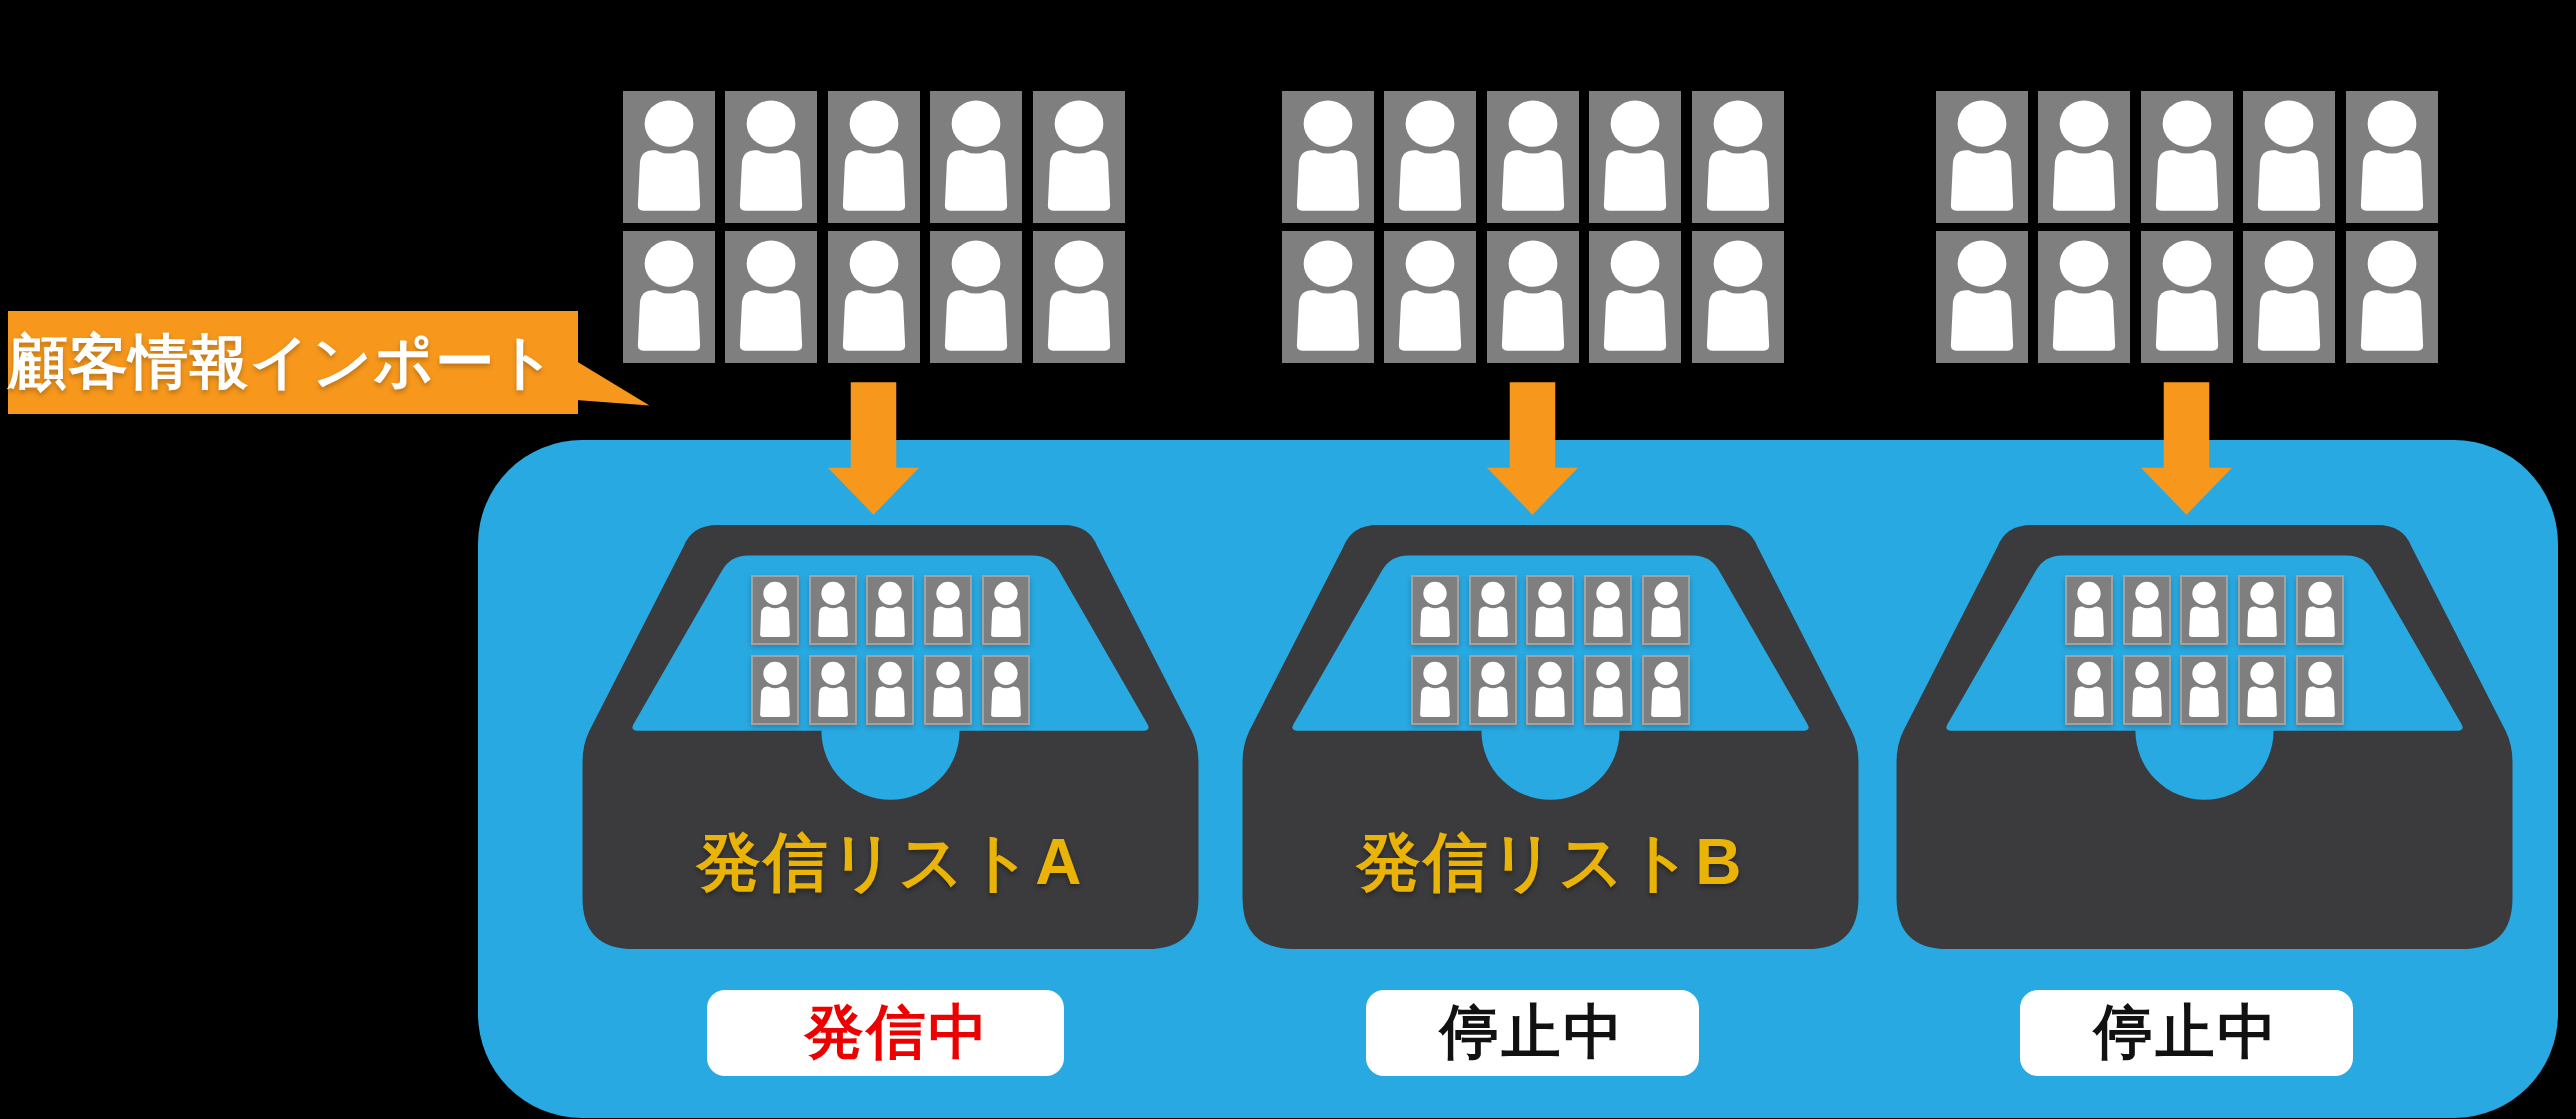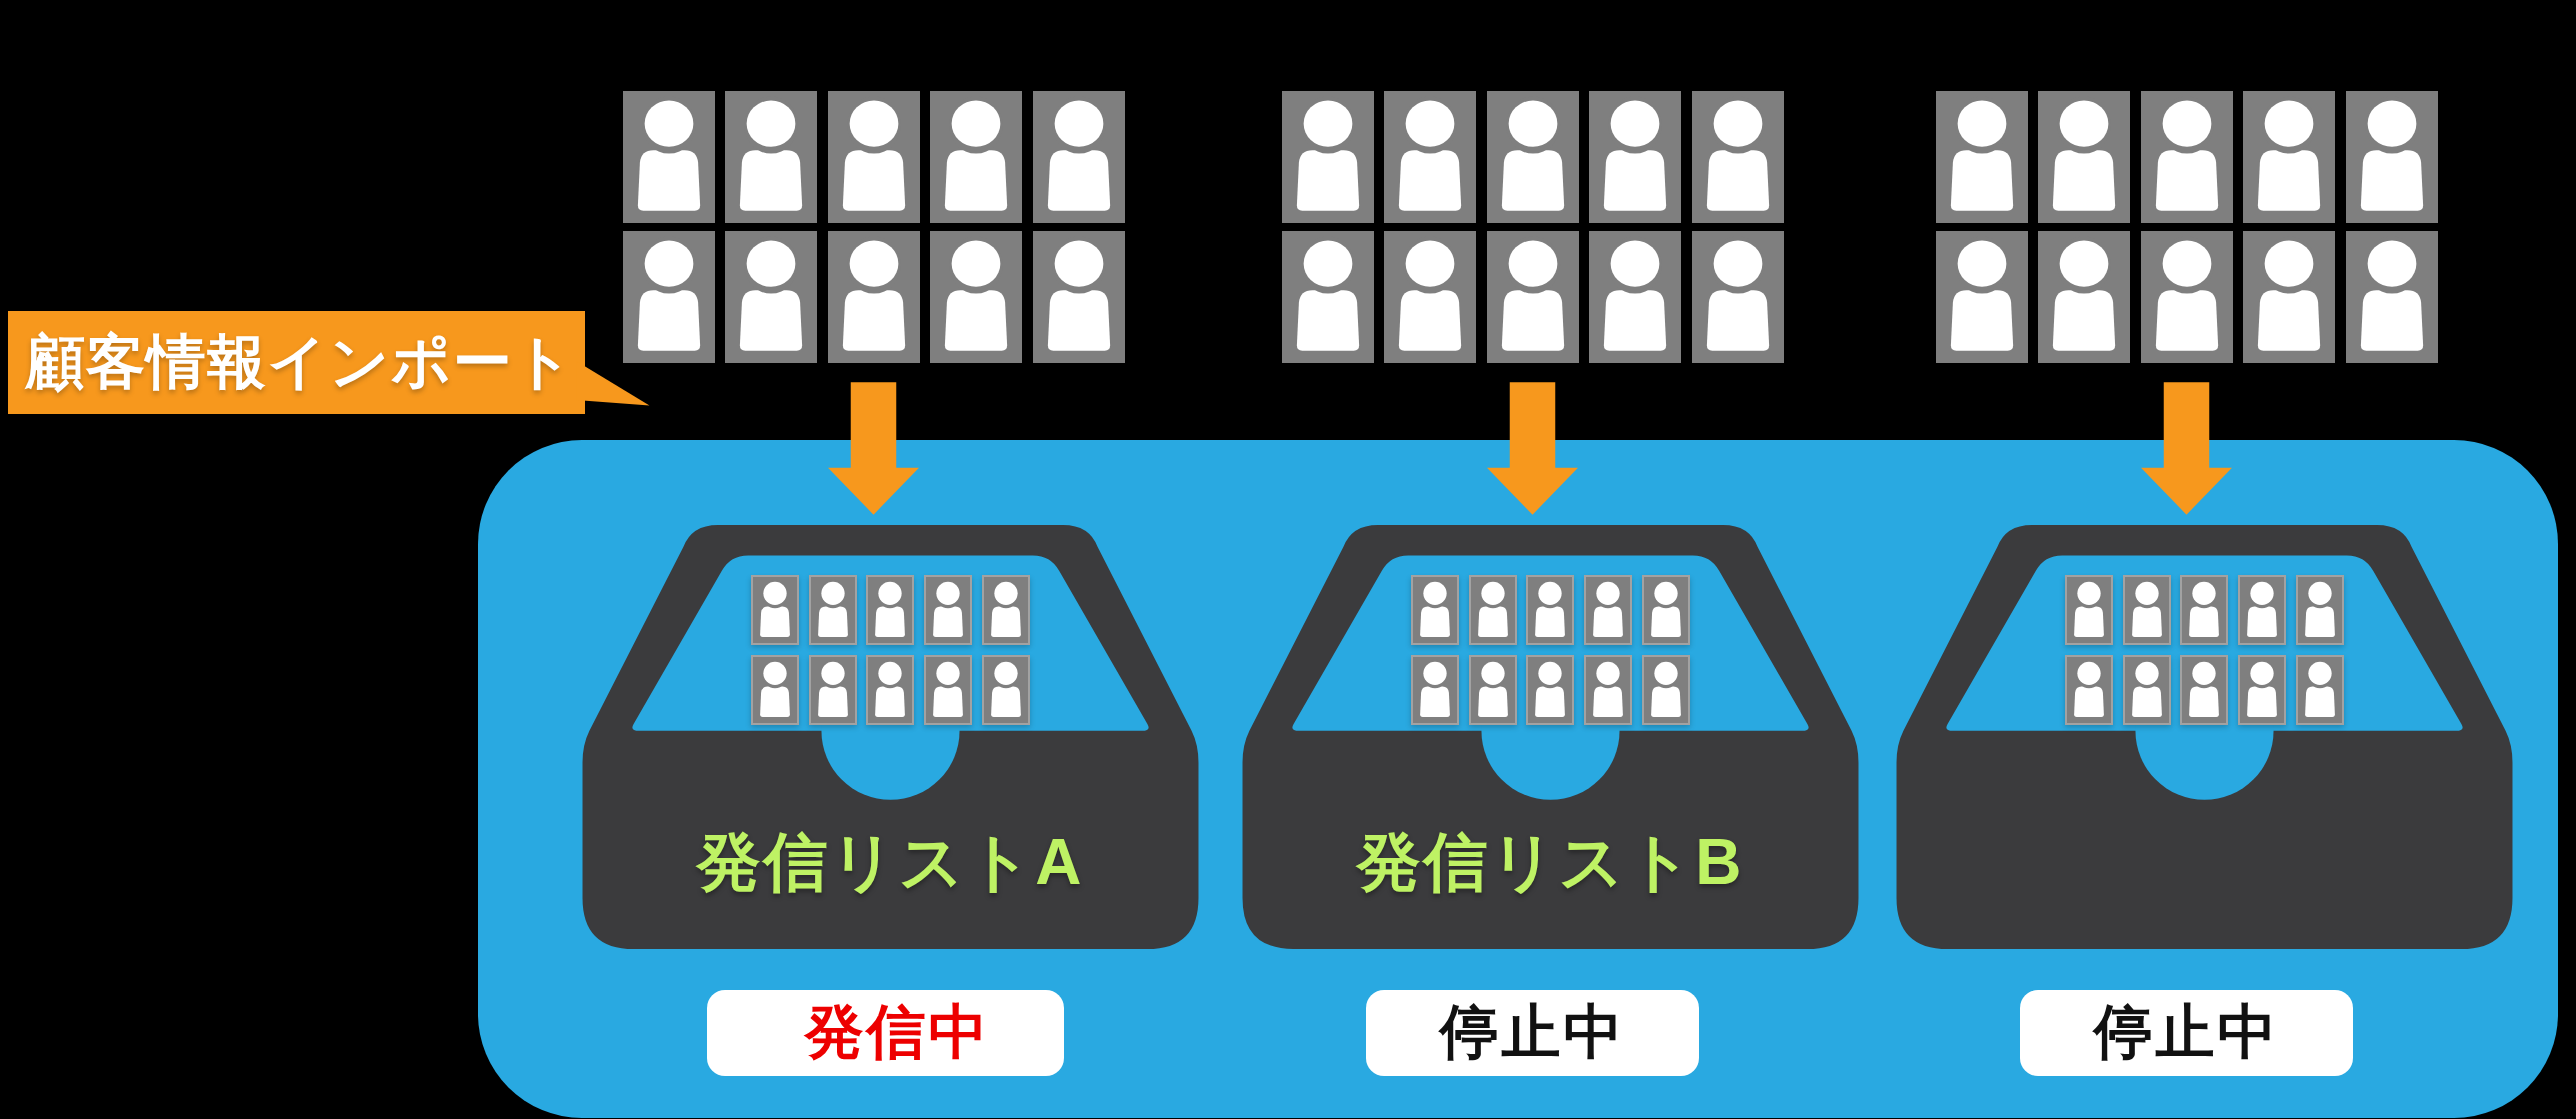--- a/index.html
+++ b/index.html
@@ -10,21 +10,21 @@
     font-weight:700;
   }
   
   .panel{
     position:absolute; left:478px; top:440px; width:2080px; height:678px;
     background:#29A9E1; border-radius:104px;
   }
   
   .callout{
     position:absolute; left:8.3px; top:311px; width:570px; height:103px;
-    background:#F7981D; display:flex; align-items:center; justify-content:center;padding-left:7px;
+    background:#F7981D; display:flex; align-items:center; 
   }
   .callout-label{
     color:#fff; font-size:59px; letter-spacing:1.4px; white-space:nowrap;
     text-shadow:0 2.8px 5.5px rgba(0,0,0,.25);
   }
   .callout-tail{ position:absolute; left:568px; top:50px; width:77px; height:48px; overflow:visible; }
   
   .import-grid{
     position:absolute; top:91px;
     display:grid; grid-template-columns:repeat(5,92px); gap:8.3px 10.4px;
@@ -42,21 +42,21 @@
   .tray-wrap.t1{ left:582px; } .tray-wrap.t2{ left:1242px; } .tray-wrap.t3{ left:1896px; }
   .tray-svg{ position:absolute; left:0; top:0; width:617px; height:424px; }
   .mini-grid{
     position:absolute; left:169px; top:50px;
     display:grid; grid-template-columns:repeat(5,48px); gap:9.7px 9.7px;
   }
   .card.mini{ width:48px; height:70px; border:2.8px solid #A2A2A2; box-sizing:border-box;
     box-shadow:0 2.8px 5.5px rgba(0,0,0,.22); }
   .tray-label{
     position:absolute; left:0; top:299px; width:100%; height:76px; line-height:76px;
-    text-align:center; color:#bef264; font-size:64px; letter-spacing:2.8px;
+    text-align:center; color:#eab308; font-size:64px; letter-spacing:2.8px;
     text-shadow:0 2.8px 5.5px rgba(0,0,0,.35); white-space:nowrap;
   }
   
   .status-badge{
     position:absolute; top:990px; width:333px; height:86px; background:#fff;
     border-radius:18px; display:flex; align-items:center; justify-content:center;
   }
   .status-badge.b1{ left:707px;padding-left:24px; } .status-badge.b2{ left:1366px; } .status-badge.b3{ left:2020px; }
   .status-label{ font-size:59px; letter-spacing:2.8px; white-space:nowrap; }
 </style>

